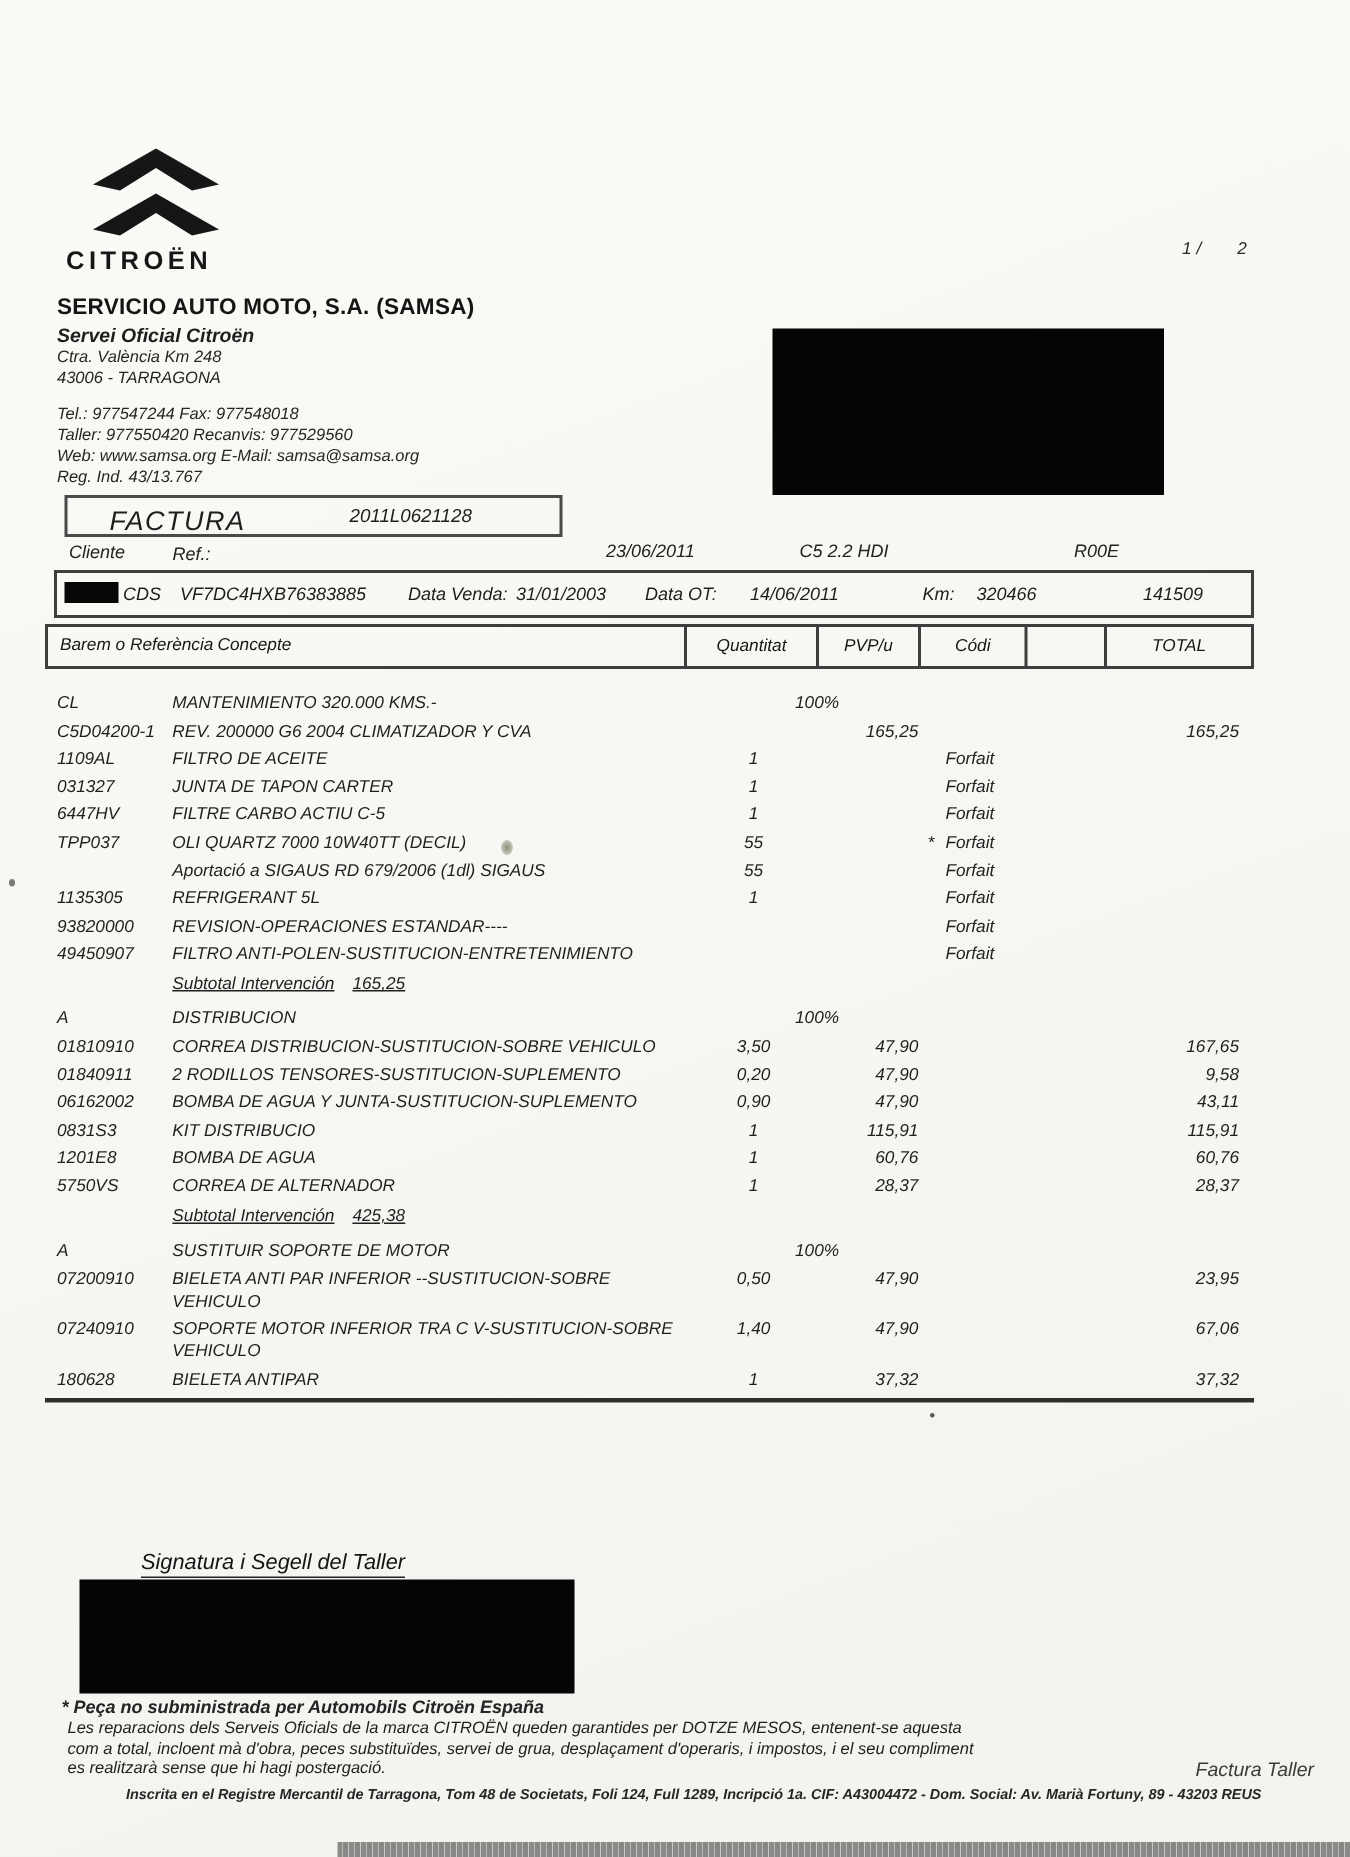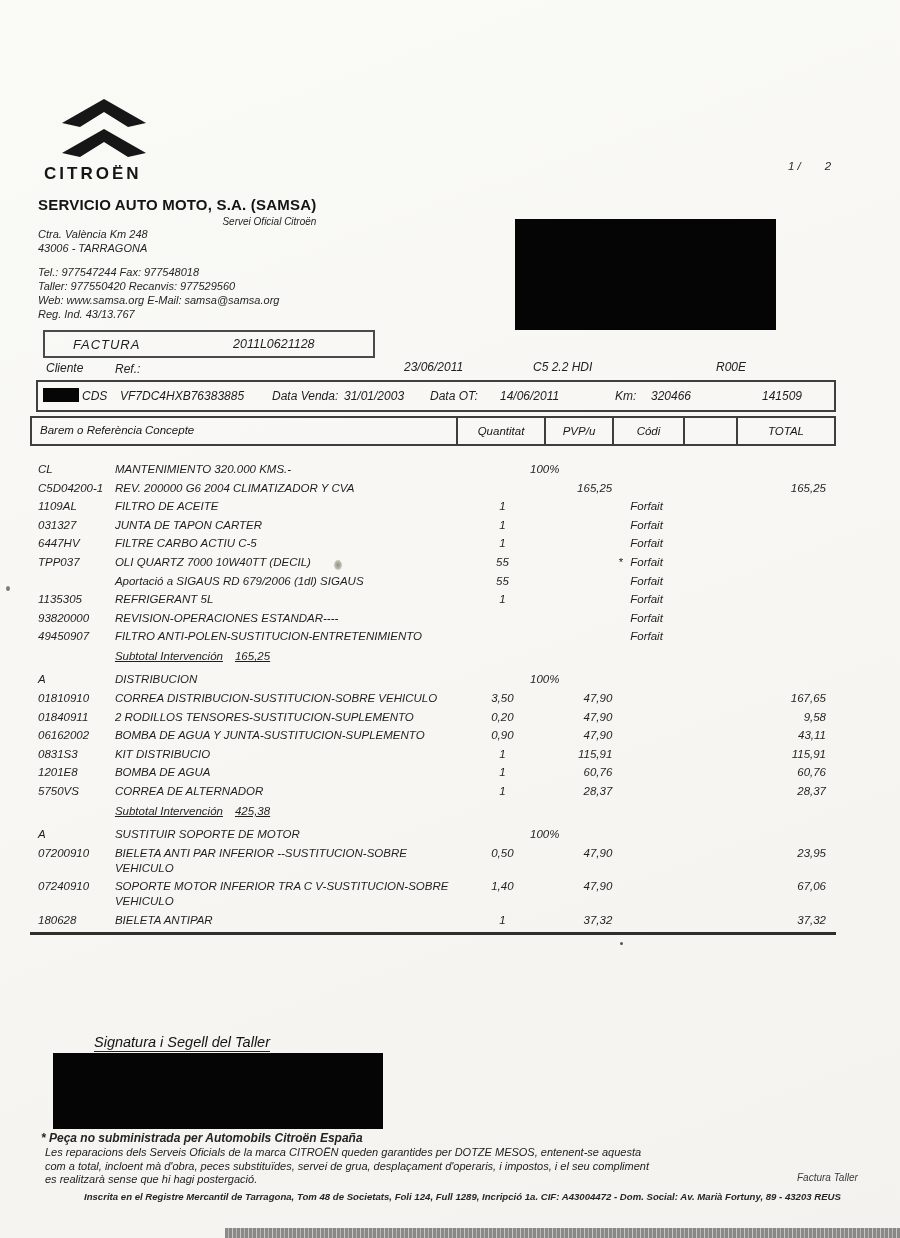--- a/index.html
+++ b/index.html
@@ -14,30 +14,30 @@
   .logo svg{display:block;margin-left:14px;}
   .wordmark{font-weight:bold;font-size:17px;letter-spacing:3px;color:#161616;margin-top:4px;}
 
   
   .pageno{position:absolute;left:788px;top:160px;font-style:italic;font-size:11.5px;color:#2a2a2a;}
   .pageno .tot{margin-left:24px;}
 
   
   .company{position:absolute;left:38px;top:196px;}
   .co-name{font-weight:bold;font-size:15px;letter-spacing:.2px;color:#141414;}
-  .co-sub{font-weight:normal;font-style:italic;font-size:10px;margin-top:3px;text-align:right;}
+  .co-sub{font-weight:bold;font-style:italic;font-size:13px;margin-top:3px;}
   .co-line{font-style:italic;font-size:11px;line-height:14px;color:#262626;}
   .co-gap{height:10px;}
 
   
   .redact{position:absolute;background:#050505;}
 
   
   .factura-box{position:absolute;left:43px;top:330px;width:332px;height:28px;border:2px solid #4a4a4a;box-sizing:border-box;}
-  .factura-box .lbl{position:absolute;left:28px;top:5px;font-style:italic;font-size:13px;letter-spacing:1px;}
+  .factura-box .lbl{position:absolute;left:28px;top:5px;font-style:italic;font-size:18px;letter-spacing:1px;}
   .factura-box .num{position:absolute;left:188px;top:5px;font-style:italic;font-size:12.5px;}
 
   
   .cl-row span{position:absolute;font-style:italic;font-size:12px;color:#222;}
 
   
   .veh-box{position:absolute;left:36px;top:380px;width:800px;height:32px;border:2px solid #3f3f3f;box-sizing:border-box;}
   .veh-box span{position:absolute;top:7px;font-style:italic;font-size:12px;color:#1d1d1d;white-space:nowrap;}
   .veh-redact{position:absolute;left:5px;top:6px;width:36px;height:14px;background:#060606;}
 
@@ -72,21 +72,21 @@
   .concept2{}
 
   .bottom-rule{position:absolute;left:30px;top:932px;width:806px;height:2.5px;background:#2e2e2e;}
 
   
   .sig{position:absolute;left:94px;top:1034px;font-style:italic;font-size:14.5px;color:#141414;border-bottom:1.5px solid #222;padding-bottom:1px;}
 
   
   .footnote{position:absolute;left:41px;top:1131px;font-style:italic;font-size:12px;font-weight:bold;color:#242424;}
   .warranty{position:absolute;left:45px;top:1146px;width:608px;font-style:italic;font-size:11px;line-height:13.5px;color:#212121;}
-  .doctype{position:absolute;left:797px;top:1172px;font-style:italic;font-size:10px;color:#3a3a3a;}
+  .doctype{position:absolute;left:797px;top:1172px;font-style:italic;font-size:13px;color:#3a3a3a;}
   .registry{position:absolute;left:84px;top:1191px;width:800px;font-style:italic;font-weight:bold;font-size:9.6px;color:#262626;white-space:nowrap;}
 
   
   .bottom-bar{position:absolute;left:225px;top:1228px;width:675px;height:10px;opacity:.5;
     background:repeating-linear-gradient(90deg,#222 0 3px,#777 3px 4px,#1c1c1c 4px 7px,#999 7px 8px);}
   .speck{position:absolute;background:#7a7d74;border-radius:50%;}
   .speck1{left:6px;top:586px;width:4px;height:5px;}
   .speck2{left:334px;top:560px;width:8px;height:10px;background:radial-gradient(#8b9078,#c9ccc0 70%,transparent 75%);}
   .speck3{left:620px;top:942px;width:3px;height:3px;background:#555;}
 </style>

